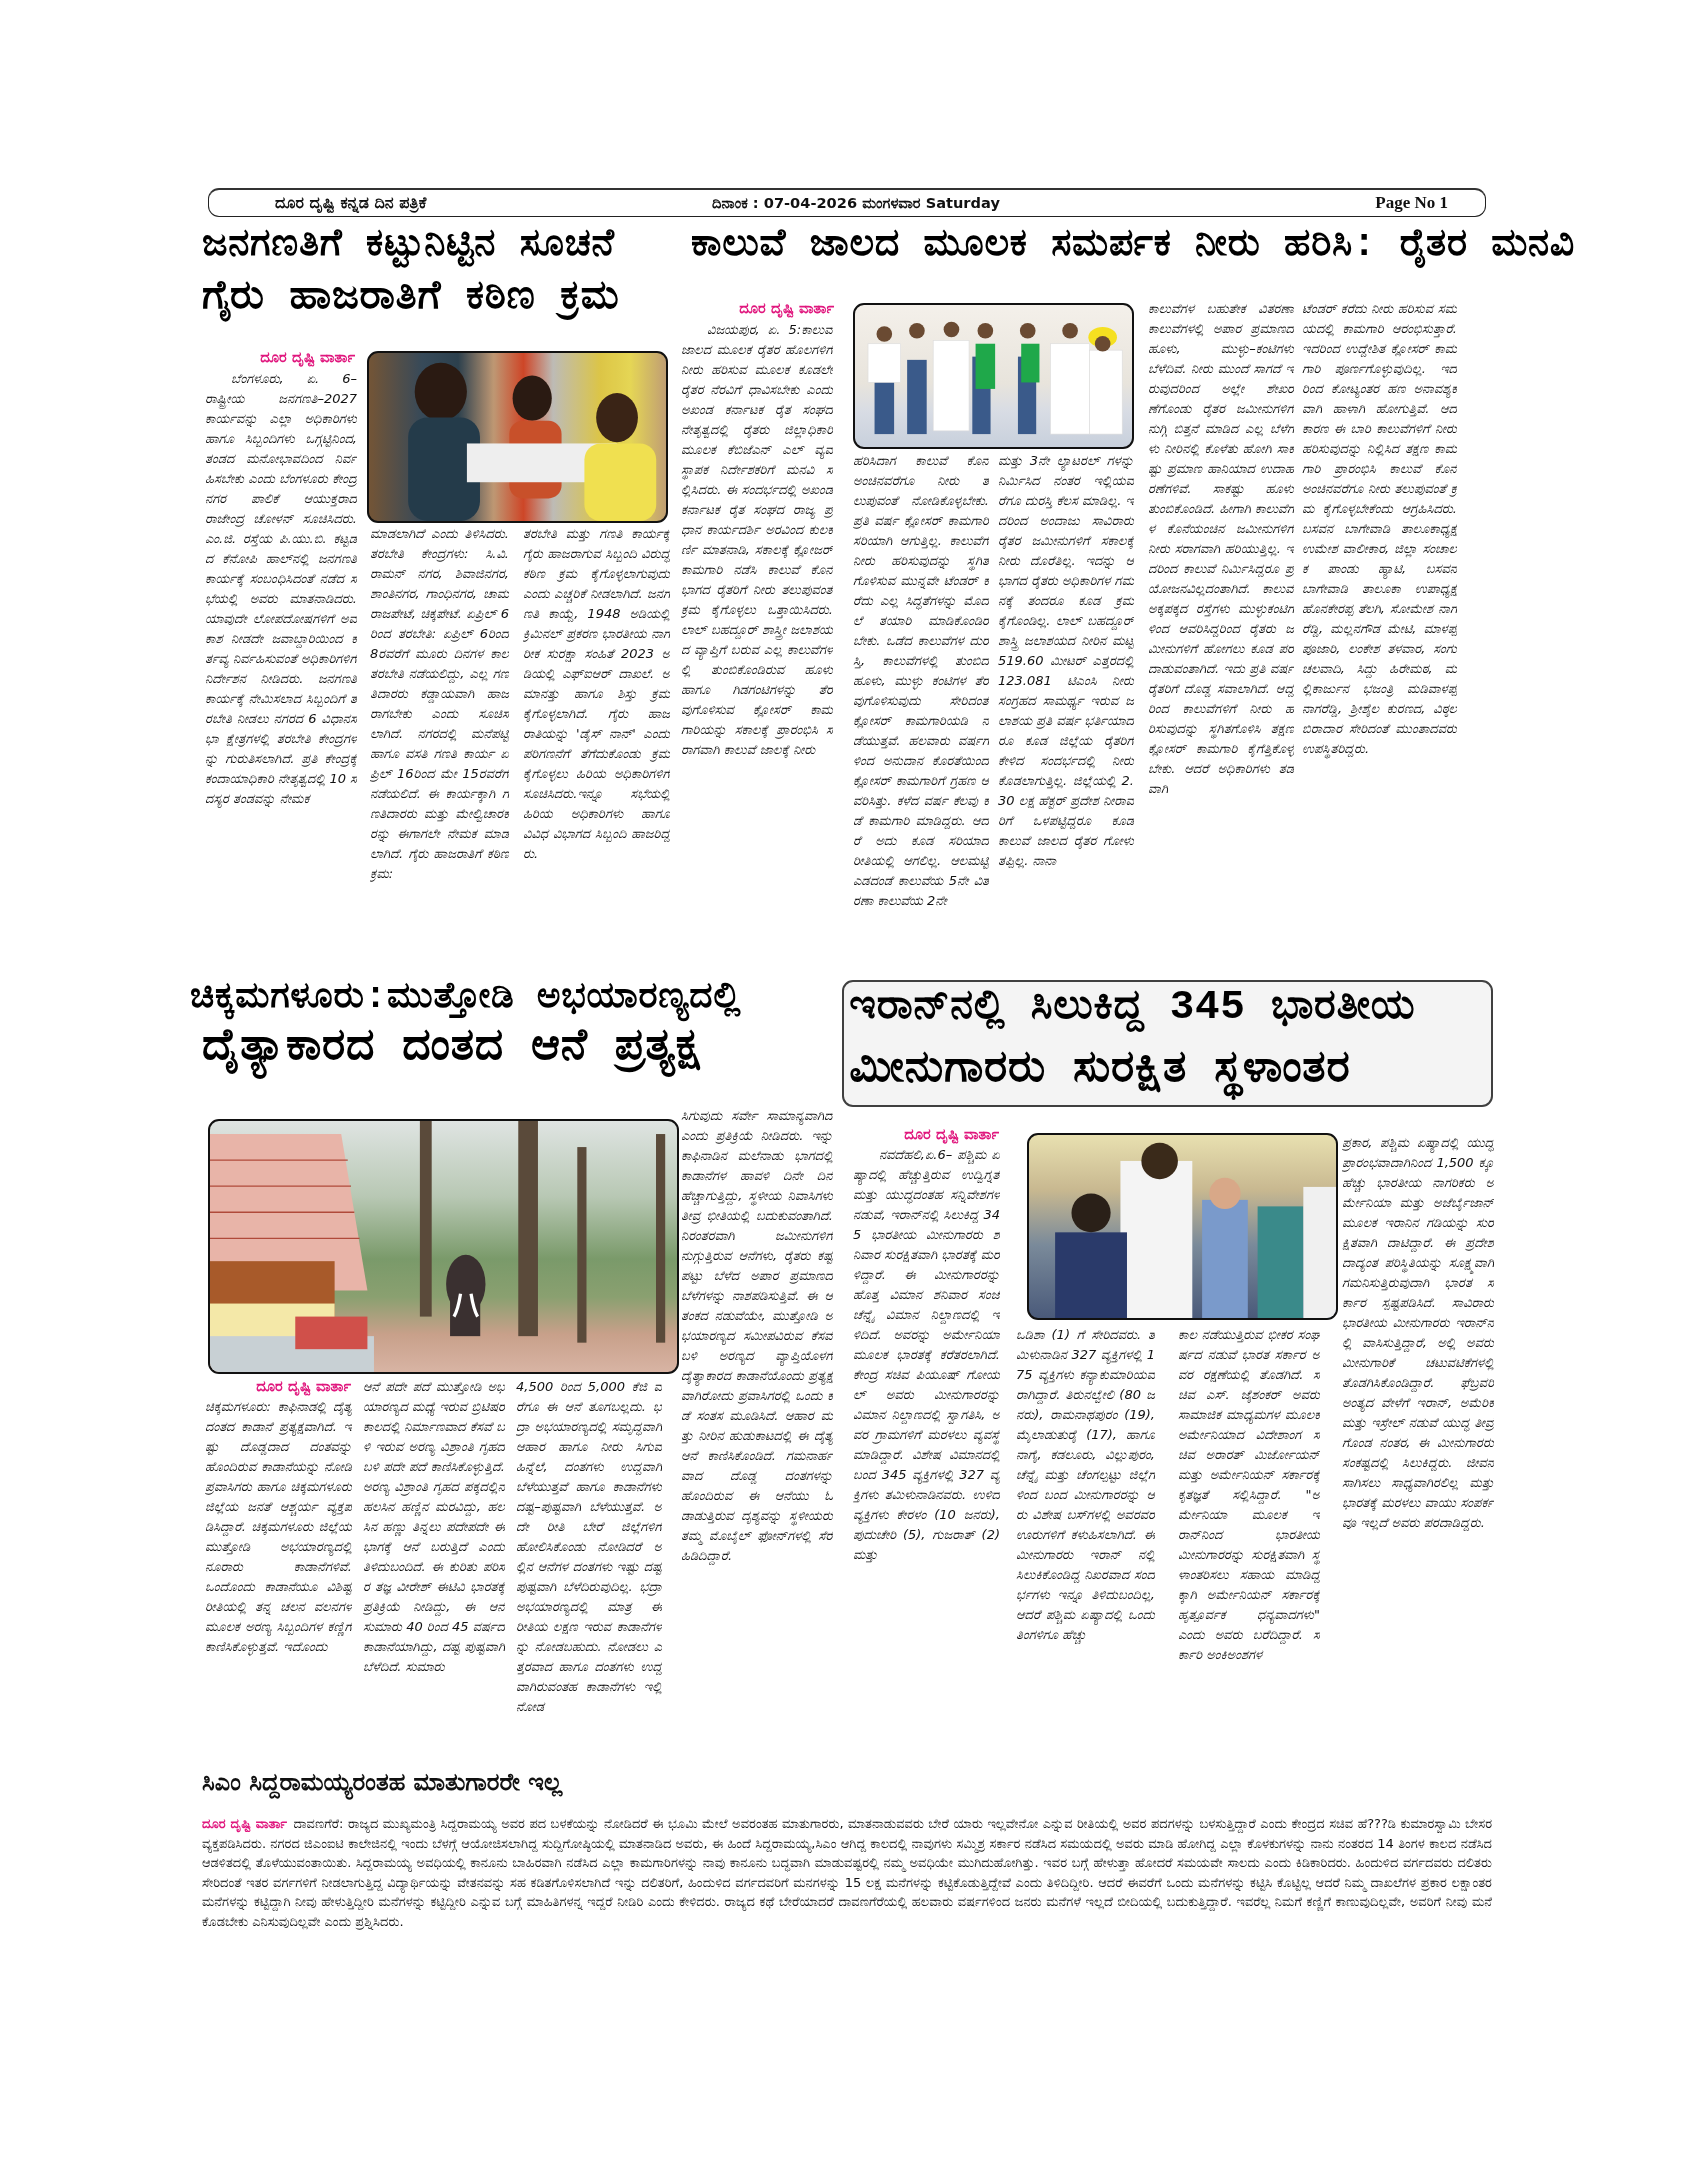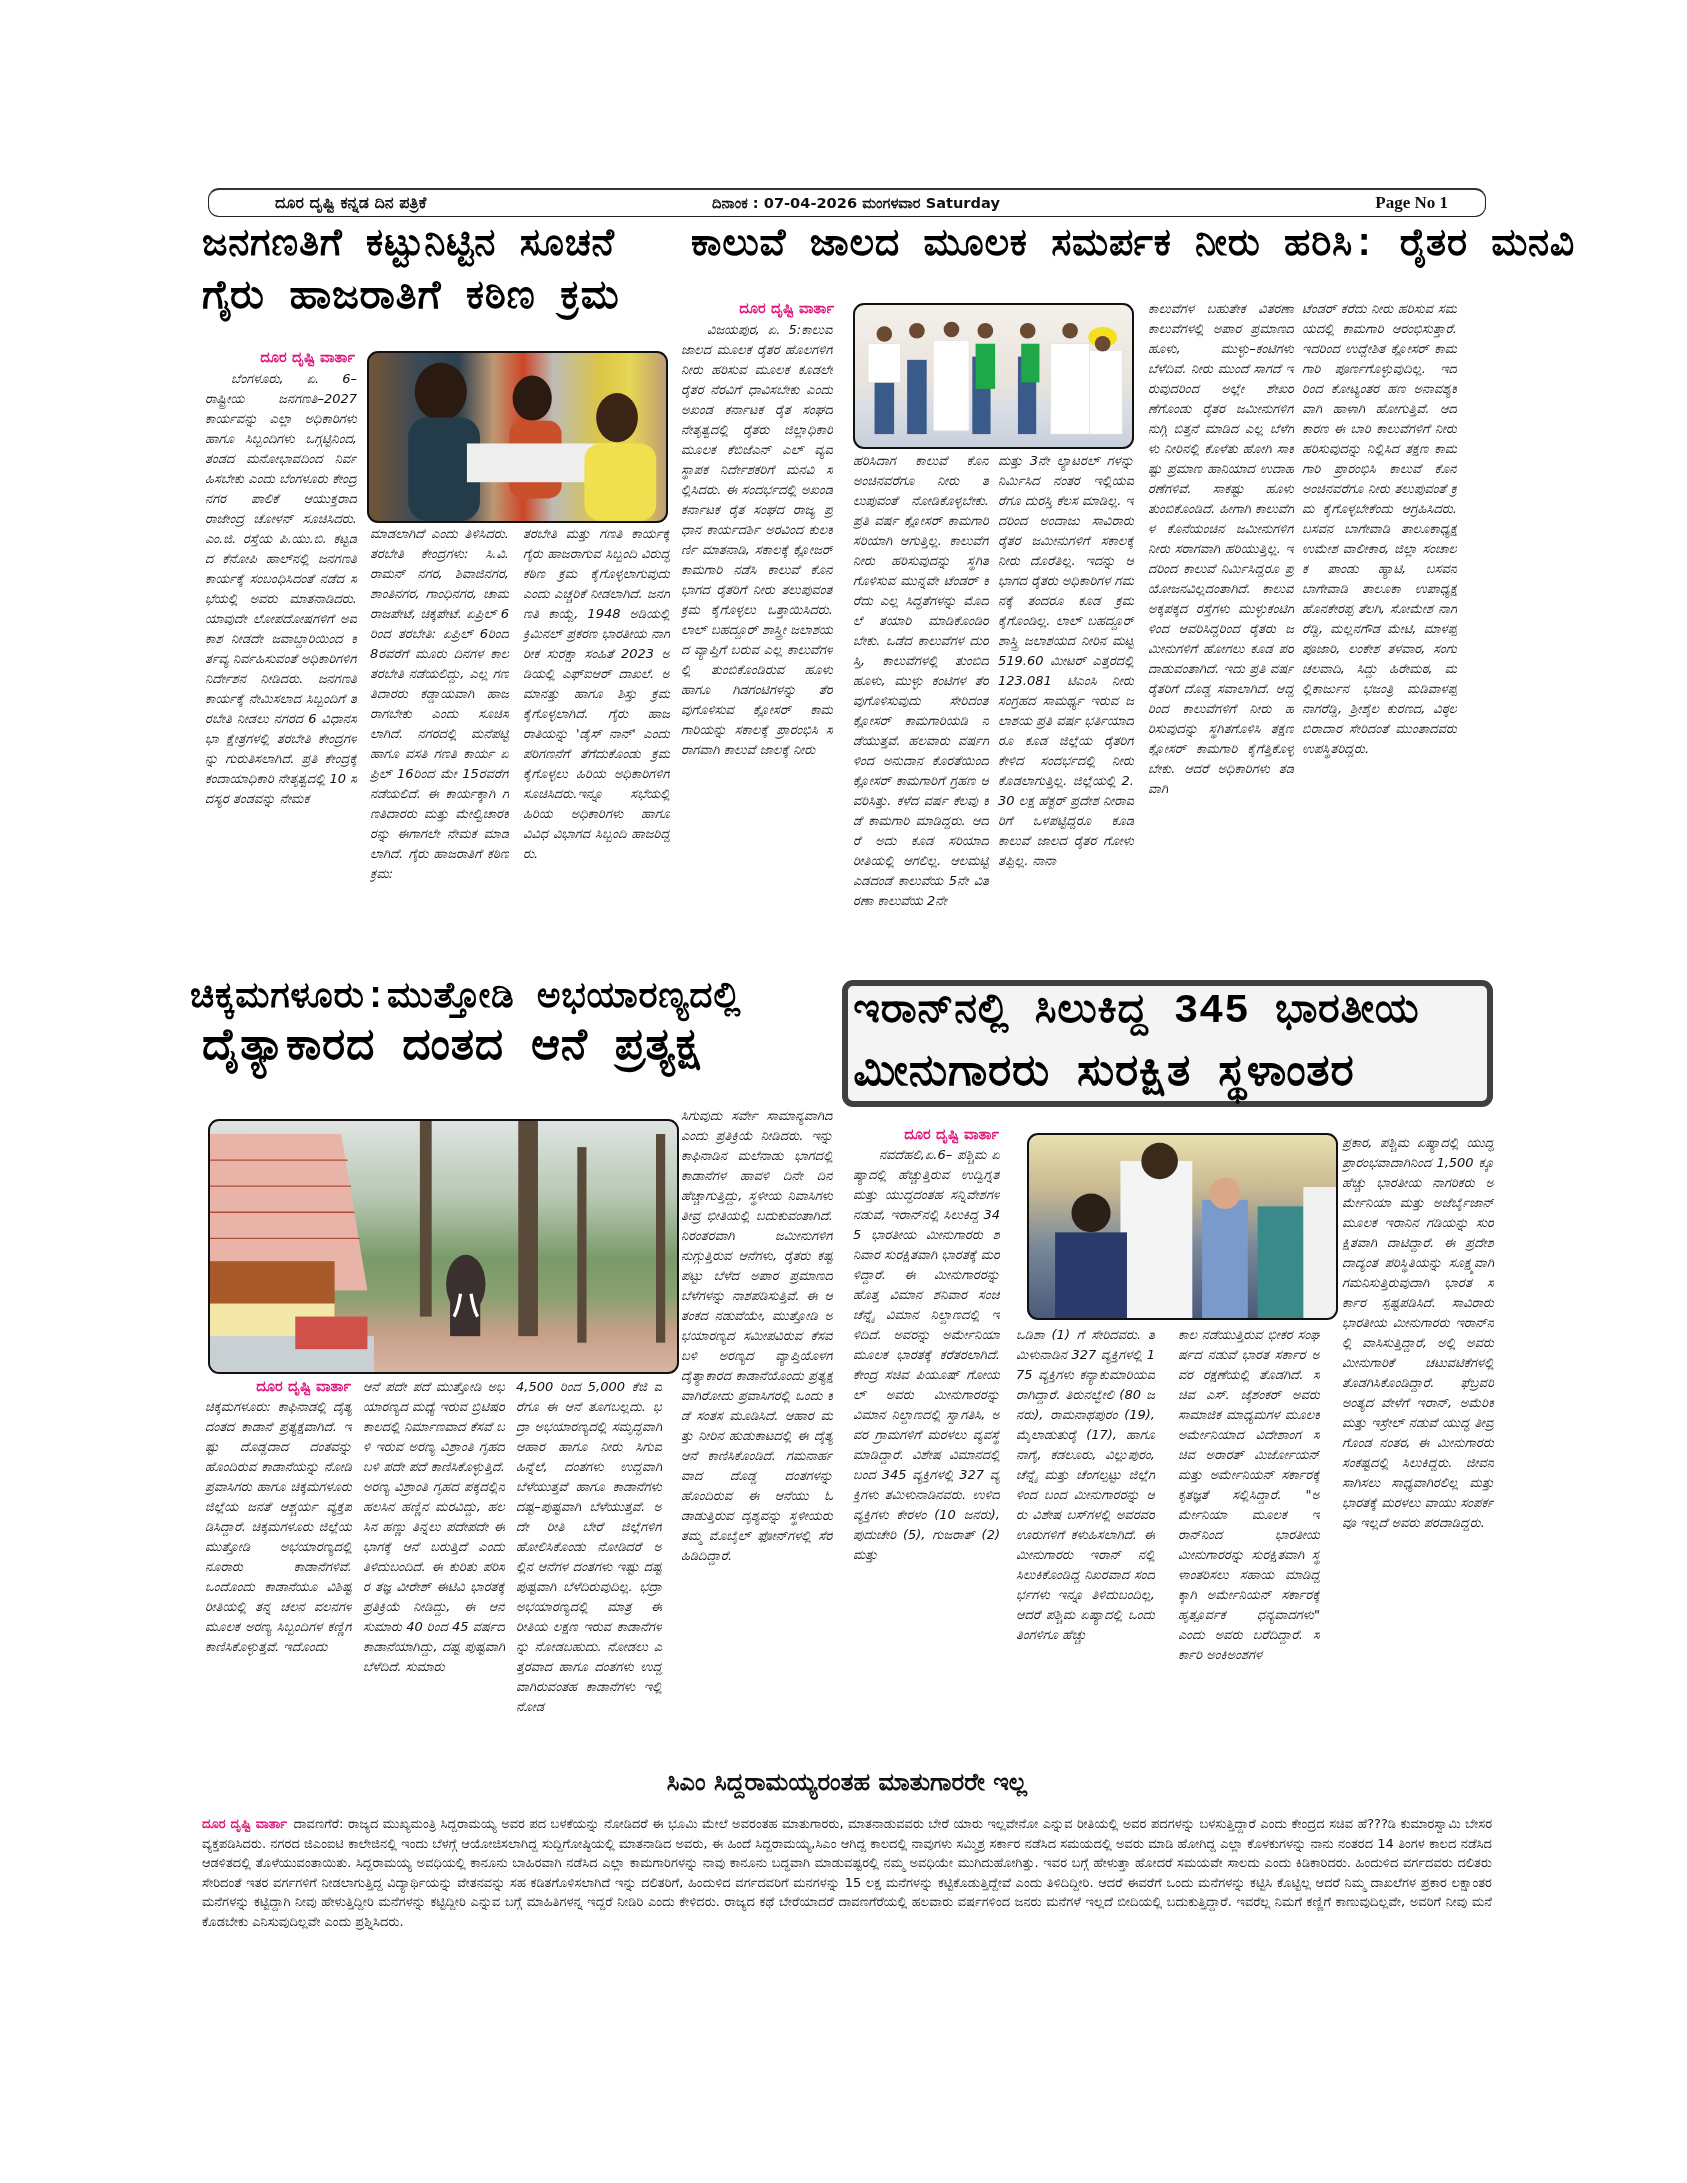--- a/index.html
+++ b/index.html
@@ -8,22 +8,22 @@
   .masthead{left:208px;top:188px;width:1278px;height:29px;border:1.3px solid #222;border-top:2.6px solid #333;box-sizing:border-box;}
   .masthead .paper{position:absolute;left:66px;top:2.6px;font-family:"DejaVu Sans",sans-serif;font-weight:bold;font-size:16px;}
   .masthead .date{position:absolute;left:503px;top:4px;font-family:"DejaVu Sans",sans-serif;font-size:14.6px;font-weight:bold;}
   .masthead .pageno{position:absolute;right:37px;top:2.6px;font-family:"Liberation Serif",serif;font-weight:bold;font-size:17px;}
   .hl{font-family:Liberation Mono, monospace;font-weight:900;color:#000000;white-space:nowrap;letter-spacing:0.7px;line-height:1.05;}
   .byline{font-family:"DejaVu Sans",sans-serif;font-weight:bold;color:#e0167d;font-size:14.6px;text-align:right;}
   .col{font-family:"DejaVu Sans",sans-serif;font-size:13px;line-height:20px;text-align:justify;overflow:hidden;word-break:break-all;font-style:italic;}
   .col p{margin:0;text-indent:2em;}
   .col p.noind{text-indent:0;}
   .photo{border:2px solid #111;box-sizing:border-box;overflow:hidden;}
-  .boxed-hl{border:6px solid #404040;box-sizing:border-box;background:#f4f4f4;}
-  .bottom-hl{font-family:"DejaVu Sans",sans-serif;font-weight:bold;font-size:24px;text-align:center;}
+  .boxed-hl{border:2px solid #404040;box-sizing:border-box;background:#f4f4f4;}
+  .bottom-hl{font-family:"DejaVu Sans",sans-serif;font-weight:bold;font-size:24px;}
   .wide{font-family:"DejaVu Sans",sans-serif;font-size:13px;line-height:19.5px;text-align:justify;}
   .wide .by{color:#e0167d;font-weight:bold;margin-right:6.6px;}
 </style>
 </head>
 <body>
 
 <div class="abs masthead">
   <span class="paper">ದೂರ ದೃಷ್ಟಿ ಕನ್ನಡ ದಿನ ಪತ್ರಿಕೆ</span>
   <span class="date">ದಿನಾಂಕ : 07-04-2026   ಮಂಗಳವಾರ   Saturday</span>
   <span class="pageno">Page No  1</span>

